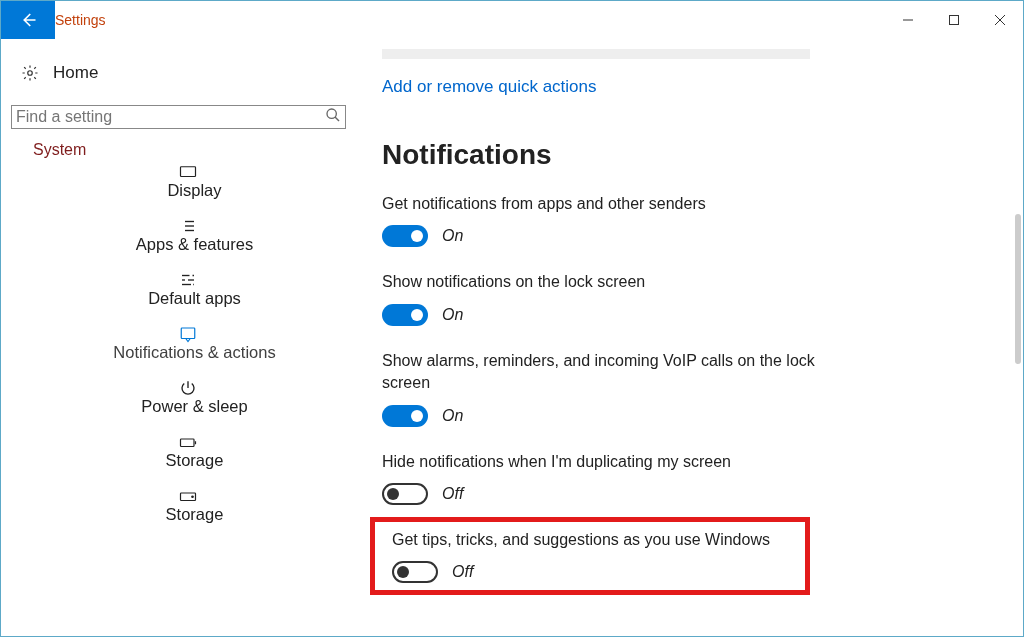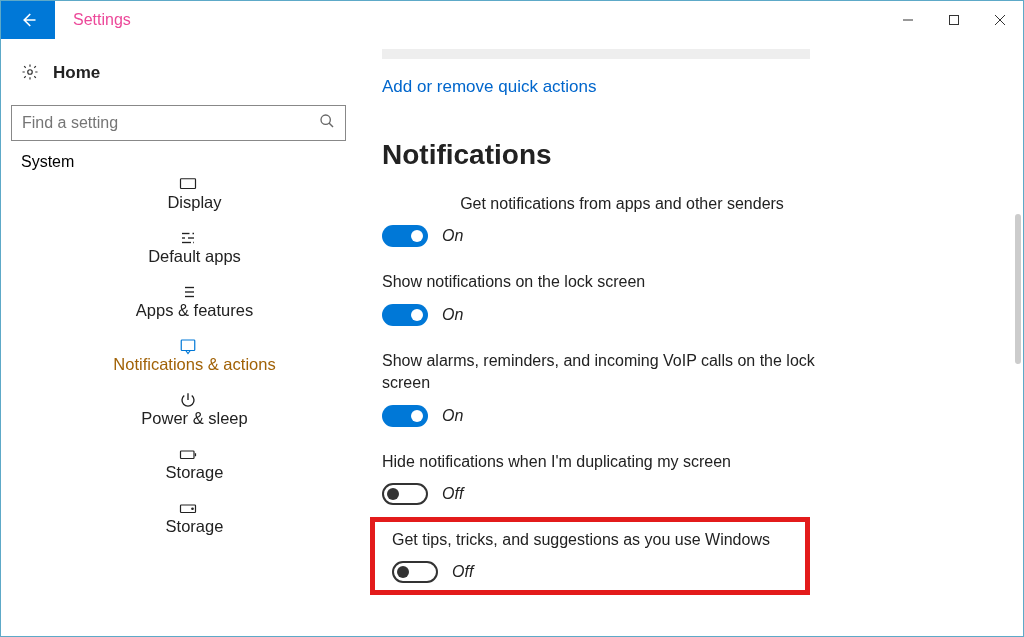--- a/index.html
+++ b/index.html
@@ -1,42 +1,42 @@
 <!DOCTYPE html>
 <html><head>
   <meta charset="utf-8">
   <style>
     * { box-sizing: border-box; margin: 0; padding: 0; font-family: "Segoe UI", Tahoma, sans-serif; }
     body { width: 1024px; height: 637px; background: #fff; border: 1px solid #5da9c8; overflow: hidden; position: relative; }
     
     .titlebar { height: 38px; display: flex; align-items: center; }
     .back-btn { width: 54px; height: 38px; background: #0078d7; color: #fff; display: flex; align-items: center; justify-content: center; cursor: pointer; }
     .back-btn svg { width: 18px; height: 18px; }
-    .app-title { margin-left: 18px; font-size: 16px; color: #ec4899; }
+    .app-title { font-size: 14px; color: #c2410c; }
     .window-controls { margin-left: auto; display: flex; }
     .wc-btn { width: 46px; height: 38px; display: flex; align-items: center; justify-content: center; cursor: pointer; color: #333; }
     .wc-btn svg { width: 12px; height: 12px; }
     
     .content { display: flex; height: calc(100% - 38px); }
     
     .sidebar { width: 355px; padding: 10px 0 0 0; height: 100%; overflow: hidden; }
-    .home-row { display: flex; padding: 14px 0 14px 18px; cursor: pointer; font-weight: bold; }
+    .home-row { display: flex; align-items: center; padding: 14px 0 14px 18px; cursor: pointer; }
     .home-row .icon { width: 22px; display: flex; justify-content: center; }
     .home-row .label { margin-left: 12px; font-size: 17px; color: #222; }
     
-    .search-box { margin: 8px 10px 12px 10px; height: 36px; border: 1px solid #888; display: flex; align-items: center; padding: 0 10px; cursor: text; }
+    .search-box { margin: 8px 10px 12px 10px; height: 24px; border: 1px solid #888; display: flex; align-items: center; padding: 0 4px; cursor: text; }
     .search-box input { border: none; outline: none; flex: 1; font-size: 16px; color: #555; background: transparent; }
     .search-box .sicon { color: #555; }
     
-    .section-label { padding: 0 0 4px 20px; font-size: 16px; color: #000000; }
+    .section-label { padding: 0 0 4px 32px; font-size: 16px; color: #7f1d1d; }
     
     .nav-item { display: flex; align-items: center; height: 54px; padding-left: 18px; cursor: pointer; font-size: 16.5px; color: #222; flex-direction: column; }
     .nav-item .icon { width: 20px; display: flex; justify-content: center; }
     .nav-item .label { margin-left: 14px; }
-    .nav-item.active { color: #a16207; }
+    .nav-item.active { color: #404040; }
     .nav-item.active .icon { color: #0078d7; }
     
     .main { flex: 1; position: relative; padding: 0 0 0 26px; overflow: hidden; }
     .quick-bar { margin: 10px 0 18px 0; height: 10px; width: 428px; background: #eee; }
     .link { color: #0066cc; font-size: 17px; cursor: pointer; }
     
     h2.section-heading { font-size: 28px; font-weight: 700; margin-top: 42px; margin-bottom: 22px; color: #222; }
     
     .setting { margin-bottom: 24px; }
     .setting .desc { font-size: 16px; color: #222; line-height: 1.4; max-width: 480px; }
@@ -112,43 +112,43 @@
           <span class="icon">
             <svg width="18" height="18" viewBox="0 0 24 24" fill="none" stroke="currentColor" stroke-width="1.6">
               <rect x="2" y="5" width="20" height="13" rx="1"></rect>
             </svg>
           </span>
           <span class="label">Display</span>
         </div>
         <div class="nav-item">
           <span class="icon">
             <svg width="18" height="18" viewBox="0 0 24 24" fill="none" stroke="currentColor" stroke-width="1.8">
+              <line x1="4" y1="6" x2="4" y2="6"></line>
+              <line x1="8" y1="6" x2="20" y2="6"></line>
+              <line x1="4" y1="12" x2="4" y2="12"></line>
+              <line x1="8" y1="12" x2="20" y2="12"></line>
+              <line x1="4" y1="18" x2="4" y2="18"></line>
+              <line x1="8" y1="18" x2="20" y2="18"></line>
+            </svg>
+          </span>
+          <span class="label">Apps &amp; features</span>
+        </div>
+        <div class="nav-item">
+          <span class="icon">
+            <svg width="18" height="18" viewBox="0 0 24 24" fill="none" stroke="currentColor" stroke-width="1.8">
               <line x1="4" y1="6" x2="14" y2="6"></line>
               <line x1="18" y1="6" x2="20" y2="6"></line>
               <line x1="4" y1="12" x2="8" y2="12"></line>
               <line x1="12" y1="12" x2="20" y2="12"></line>
               <line x1="4" y1="18" x2="16" y2="18"></line>
               <line x1="19" y1="18" x2="20" y2="18"></line>
             </svg>
           </span>
           <span class="label">Default apps</span>
         </div>
-        <div class="nav-item">
-          <span class="icon">
-            <svg width="18" height="18" viewBox="0 0 24 24" fill="none" stroke="currentColor" stroke-width="1.8">
-              <line x1="4" y1="6" x2="4" y2="6"></line>
-              <line x1="8" y1="6" x2="20" y2="6"></line>
-              <line x1="4" y1="12" x2="4" y2="12"></line>
-              <line x1="8" y1="12" x2="20" y2="12"></line>
-              <line x1="4" y1="18" x2="4" y2="18"></line>
-              <line x1="8" y1="18" x2="20" y2="18"></line>
-            </svg>
-          </span>
-          <span class="label">Apps &amp; features</span>
-        </div>
         <div class="nav-item active">
           <span class="icon">
             <svg width="18" height="18" viewBox="0 0 24 24" fill="none" stroke="currentColor" stroke-width="1.6">
               <rect x="3" y="4" width="18" height="14" rx="1"></rect>
               <path d="M9 18 L12 22 L15 18"></path>
             </svg>
           </span>
           <span class="label">Notifications &amp; actions</span>
         </div>
         <div class="nav-item">
@@ -179,21 +179,21 @@
           <span class="label">Storage</span>
         </div>
       </div>
   </div>
 
   <div class="main">
     <div class="quick-bar"></div>
     <div class="link">Add or remove quick actions</div>
     <h2 class="section-heading">Notifications</h2>
     <div id="settings-list">
-        <div class="setting" style="position: relative; text-align: center;">
+        <div class="setting" style="position: relative;">
           <div class="desc">Get notifications from apps and other senders</div>
           <div class="toggle-row">
             <div class="toggle on">
               <div class="knob"></div>
             </div>
             <div class="toggle-label">On</div>
           </div>
         </div>
         <div class="setting" style="position: relative;">
           <div class="desc">Show notifications on the lock screen</div>

